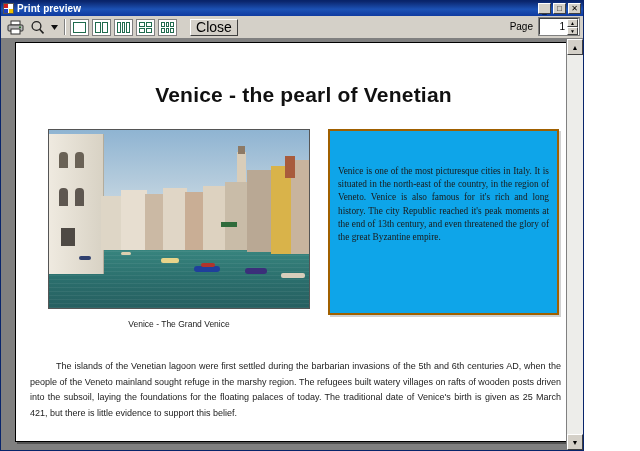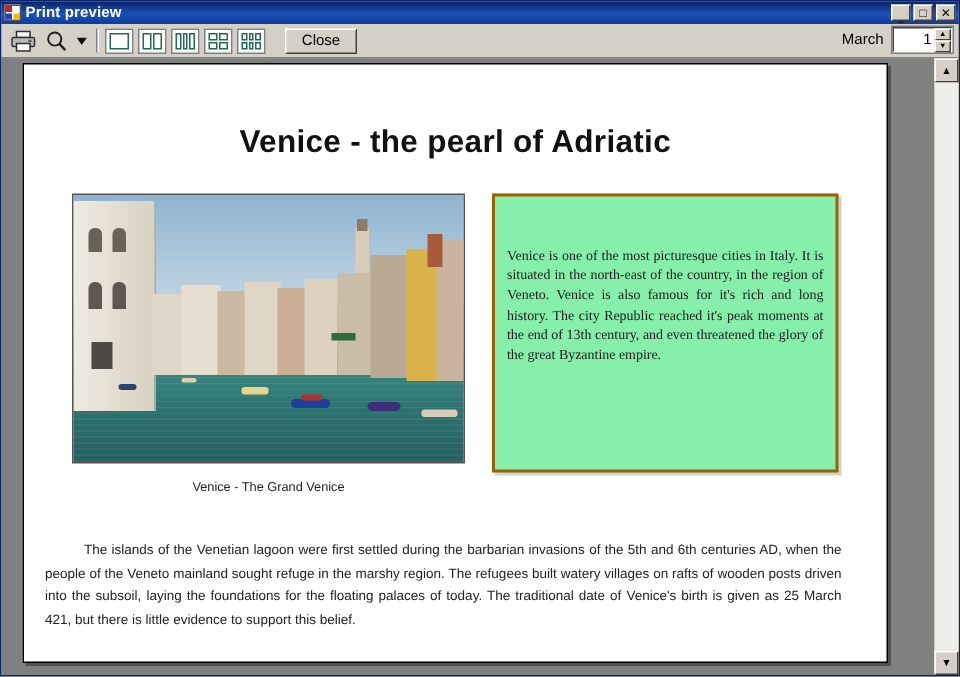--- a/index.html
+++ b/index.html
@@ -2,21 +2,21 @@
 <html><head>
 <meta charset="utf-8">
 <style>
   html,body{margin:0;padding:0;}
   body{
     width:640px;height:451px;overflow:hidden;
     font-family:"Liberation Sans", sans-serif;
     background:#ffffff;
   }
   .window{
-    position:absolute;left:0;top:0;width:640px;height:451px;
+    position:absolute;left:0;top:0;width:584px;height:451px;
     background:#d4d0c8;
     border:1px solid #08246b;
     box-sizing:border-box;
     display:flex;flex-direction:column;
   }
   
   .titlebar{
     height:15px;flex:0 0 15px;
     background:linear-gradient(to bottom,#0a246a 0%,#1c52b5 55%,#0f3aa0 100%);
     display:flex;align-items:center;
@@ -68,21 +68,21 @@
   .pgbtn{
     width:19px;height:17px;border:1px solid #808080;background:#ffffff;
     display:flex;align-items:center;justify-content:center;
     margin-right:3px;box-sizing:border-box;
   }
   .pgbtn .grid{display:grid;gap:1px;width:13px;height:11px;}
   .pgbtn .grid i{background:#ffffff;border:1px solid #1f6b4d;}
   .closebtn{
     margin-left:10px;
     width:48px;height:17px;
-    background:#d4d0c8;color:#000;font-size:10px;
+    background:#d4d0c8;color:#000;font-size:14px;
     border-top:1px solid #ffffff;border-left:1px solid #ffffff;
     border-right:1px solid #404040;border-bottom:1px solid #404040;
     display:flex;align-items:center;justify-content:center;
     box-sizing:border-box;
   }
   .pagebox{
     position:absolute;right:4px;top:2px;display:flex;align-items:center;
   }
   .page-label{font-size:10px;color:#000;margin-right:6px;}
   .spin{
@@ -133,21 +133,21 @@
   .water{position:absolute;left:0;bottom:0;width:100%;height:41%;
        background:linear-gradient(to bottom,#3e8f87,#2b6f6d 60%,#265f60);}
   .water:after{content:"";position:absolute;left:0;top:0;right:0;bottom:0;
        background:repeating-linear-gradient(to bottom,rgba(255,255,255,.06) 0 1px,rgba(0,0,0,0) 1px 4px);}
   .bld{position:absolute;}
   .cap{
     text-align:center;font-size:8.5px;color:#222;margin-top:10px;
   }
   .yellowbox{
     flex:1 1 auto;margin-left:18px;
-    background:#86efac;border:2px solid #a06000;
+    background:#0ea5e9;border:2px solid #a06000;
     height:186px;box-sizing:border-box;
     padding:34px 8px 8px 8px;
     position:relative;
     box-shadow:2px 2px 0 rgba(0,0,0,.18);
   }
   .yellowbox p{
     margin:0;font-family:"Liberation Serif", serif;
     font-size:9.3px;line-height:13.2px;text-align:justify;color:#1a1a1a;
   }
   .bodytext{
@@ -255,38 +255,38 @@
           <i></i>
           <i></i>
           <i></i>
           <i></i>
         </span>
     </div>
 
     <div class="closebtn">Close</div>
 
     <div class="pagebox">
-      <span class="page-label">March</span>
+      <span class="page-label">Page</span>
       <span class="spin">
         <span class="val">1</span>
         <span class="arrows">
           <b>▲</b>
           <b>▼</b>
         </span>
       </span>
     </div>
   </div>
 
   <div class="client">
 
     <div class="preview-area">
 
       <div class="page-sheet">
 
-        <div class="doc-title">Venice - the pearl of Adriatic</div>
+        <div class="doc-title">Venice - the pearl of Venetian</div>
 
         <div class="row">
 
           <div class="figure">
             <div class="photo">
               <span class="sky"></span>
               <span class="water"></span>
 
               <span class="bld" style="left:0;top:4px;width:54px;height:140px;background:linear-gradient(to right,#efeae0,#d8d2c4);border-right:1px solid #b3ac9c;"></span>
               <span class="bld" style="left:10px;top:22px;width:9px;height:16px;background:#6a6256;border-radius:4px 4px 0 0;"></span>

